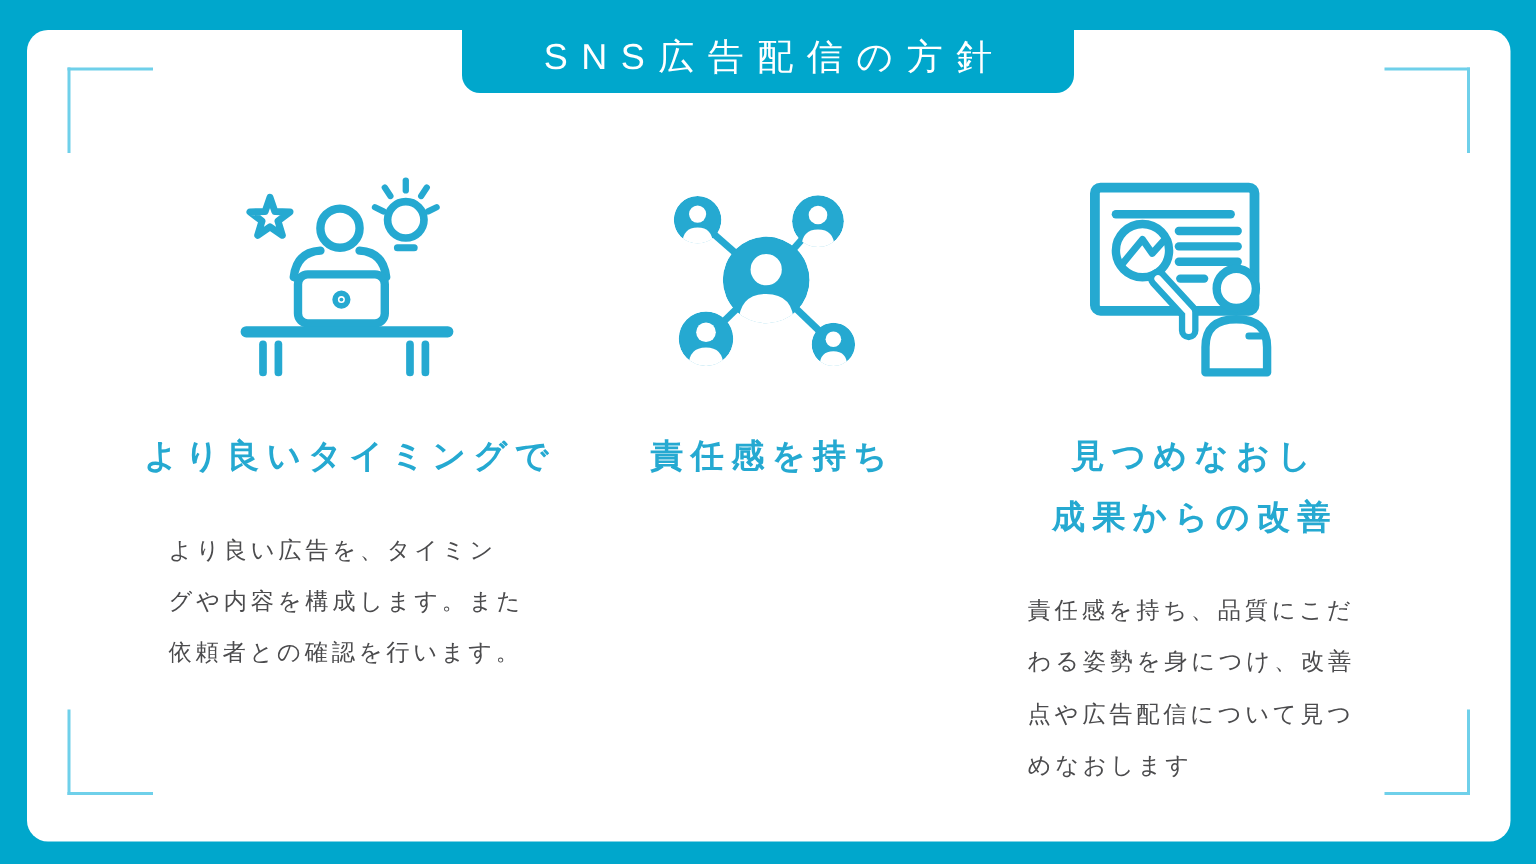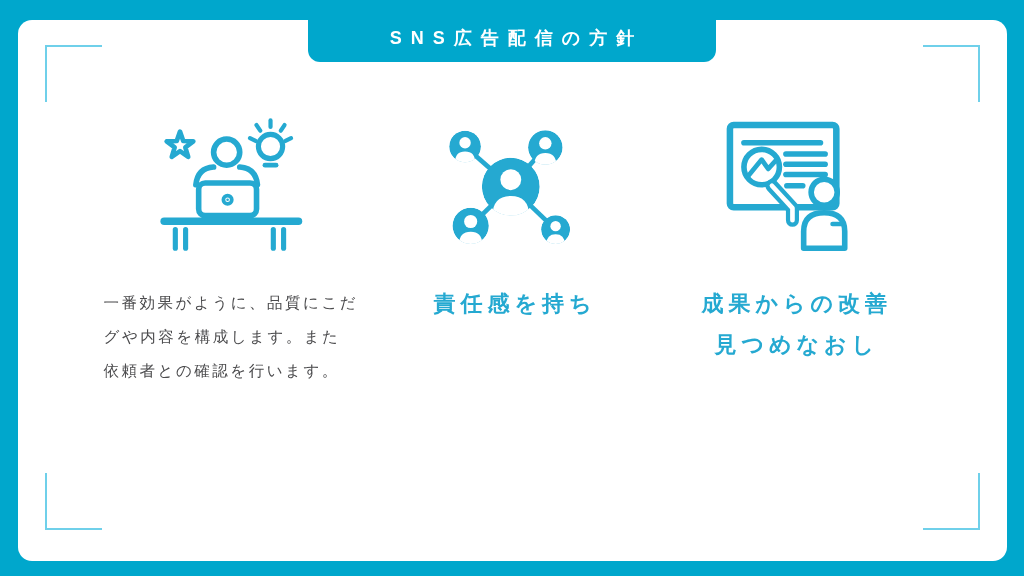--- a/index.html
+++ b/index.html
@@ -30,22 +30,22 @@
     transform:translateX(-50%);
     width:408px;height:62px;
     background:var(--primary);
     border-radius:0 0 12px 12px;
     display:flex;align-items:center;justify-content:center;
     padding-top:14px;
     z-index:3;
   }
   .banner-title{
     color:var(--banner-text);
-    font-size:18px;
-    font-weight:bold;
+    font-size:24px;
+    font-weight:normal;
     letter-spacing:9px;
     padding-left:9px;
     white-space:nowrap;
   }
   .bracket{
     position:absolute;
     width:57px;height:57px;
     z-index:2;
   }
   .bracket.tl{left:27px;top:25px;border-top:2px solid var(--bracket);border-left:2px solid var(--bracket);}
@@ -116,22 +116,23 @@
             <circle cx="81" cy="94" r="1.4" fill="currentColor" stroke="none"></circle>
             <line x1="13" y1="117" x2="157" y2="117" stroke-width="8"></line>
             <line x1="25" y1="126" x2="25" y2="146" stroke-width="5.5"></line>
             <line x1="36" y1="126" x2="36" y2="146" stroke-width="5.5"></line>
             <line x1="130" y1="126" x2="130" y2="146" stroke-width="5.5"></line>
             <line x1="141" y1="126" x2="141" y2="146" stroke-width="5.5"></line>
           </g>
         </svg>
       </div>
       <div class="heading">
-      </div>
-      <div class="body-text">一番効果がように、品質にこだ
+        <div>より良いタイミングで</div>
+      </div>
+      <div class="body-text">より良い広告を、タイミン
 グや内容を構成します。また
 依頼者との確認を行います。</div>
     </div>
 
     <div class="column">
       <div class="icon-wrap">
         <svg class="icon" viewBox="0 0 160 150" height="140">
           <g stroke="currentColor" stroke-width="5">
             <line x1="78" y1="80" x2="29" y2="37"></line>
             <line x1="78" y1="80" x2="115" y2="38"></line>
@@ -176,23 +177,27 @@
             <line x1="77" y1="79" x2="94" y2="79" stroke-width="6"></line>
             <path d="M61 79 L83 103 L83 116" stroke-width="14"></path>
             <path d="M61 79 L83 103 L83 116" stroke="#ffffff" stroke-width="5"></path>
             <path d="M95 146 V128 Q95 108 117 108 Q139 108 139 128 V146 Z" fill="#ffffff" stroke-width="6"></path>
             <circle cx="117" cy="86" r="14" fill="#ffffff" stroke-width="6"></circle>
             <line x1="126" y1="120" x2="135" y2="120" stroke-width="5"></line>
           </g>
         </svg>
       </div>
       <div class="heading">
+        <div>見つめなおし</div>
         <div>成果からの改善</div>
-        <div>見つめなおし</div>
-      </div>
+      </div>
+      <div class="body-text">責任感を持ち、品質にこだ
+わる姿勢を身につけ、改善
+点や広告配信について見つ
+めなおします</div>
     </div>
 
   </div>
 </div>
 
 <div class="banner">
   <span class="banner-title">SNS広告配信の方針</span>
 </div>
 
 </body></html>

